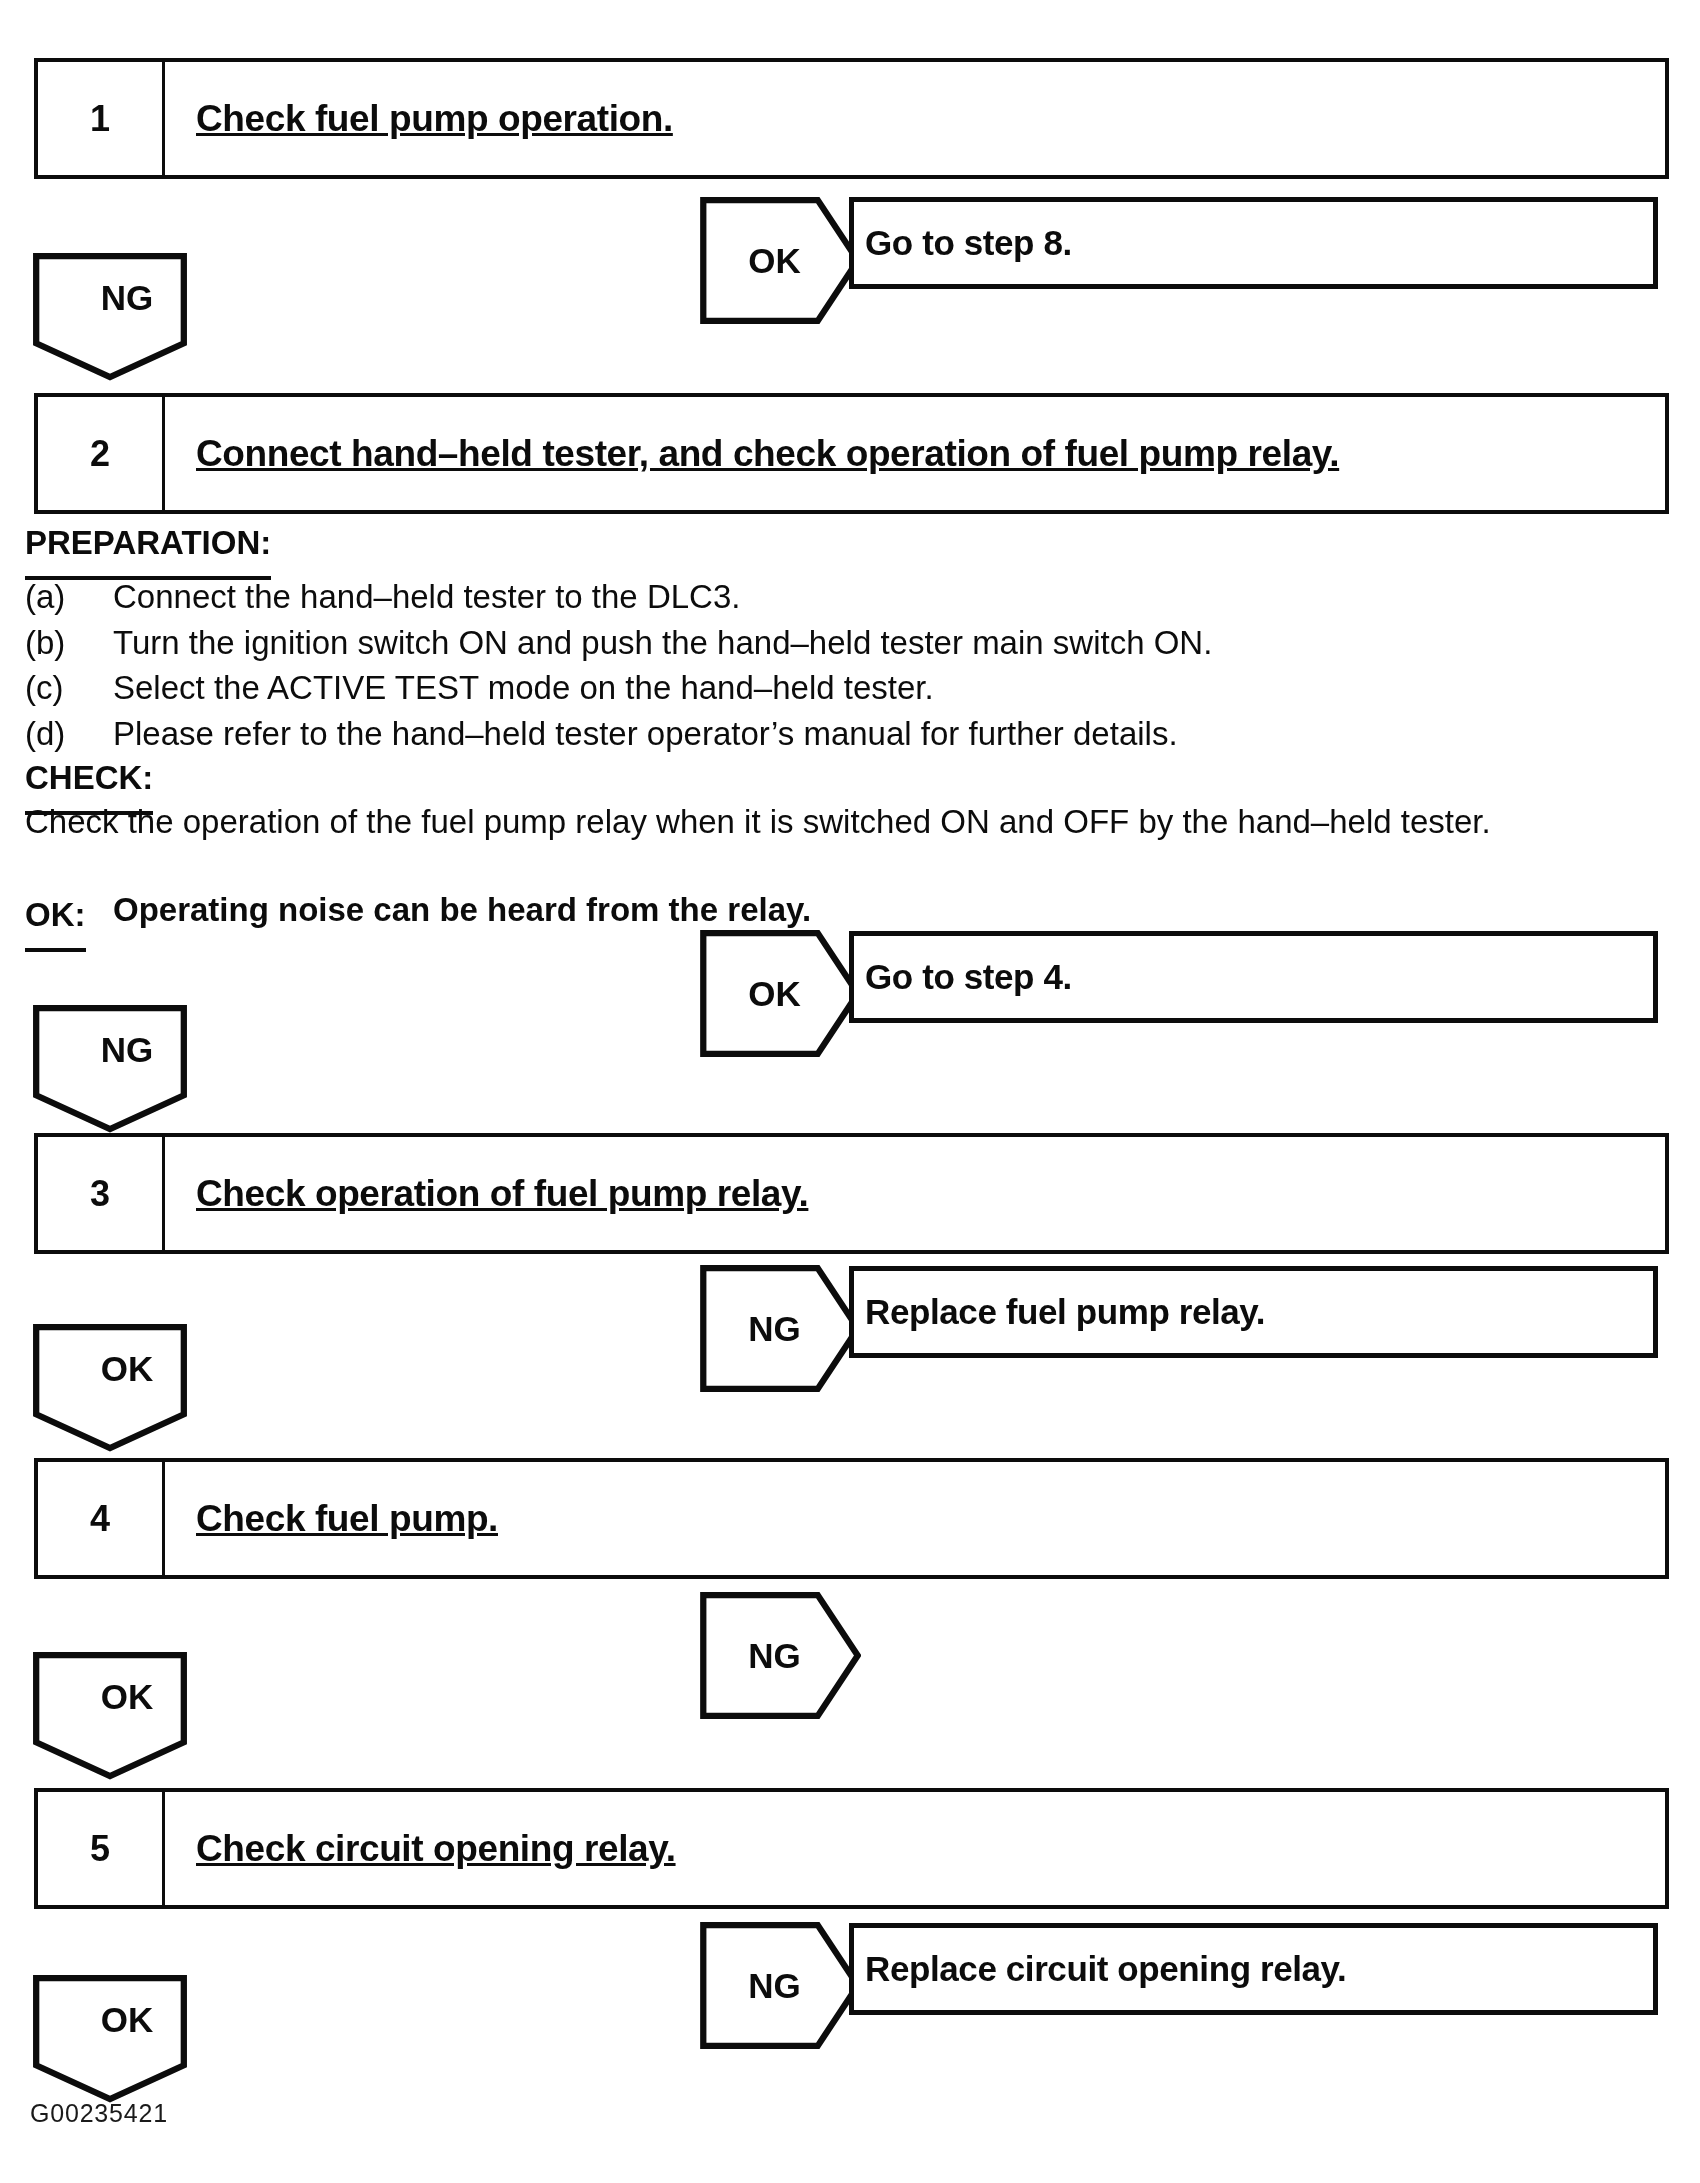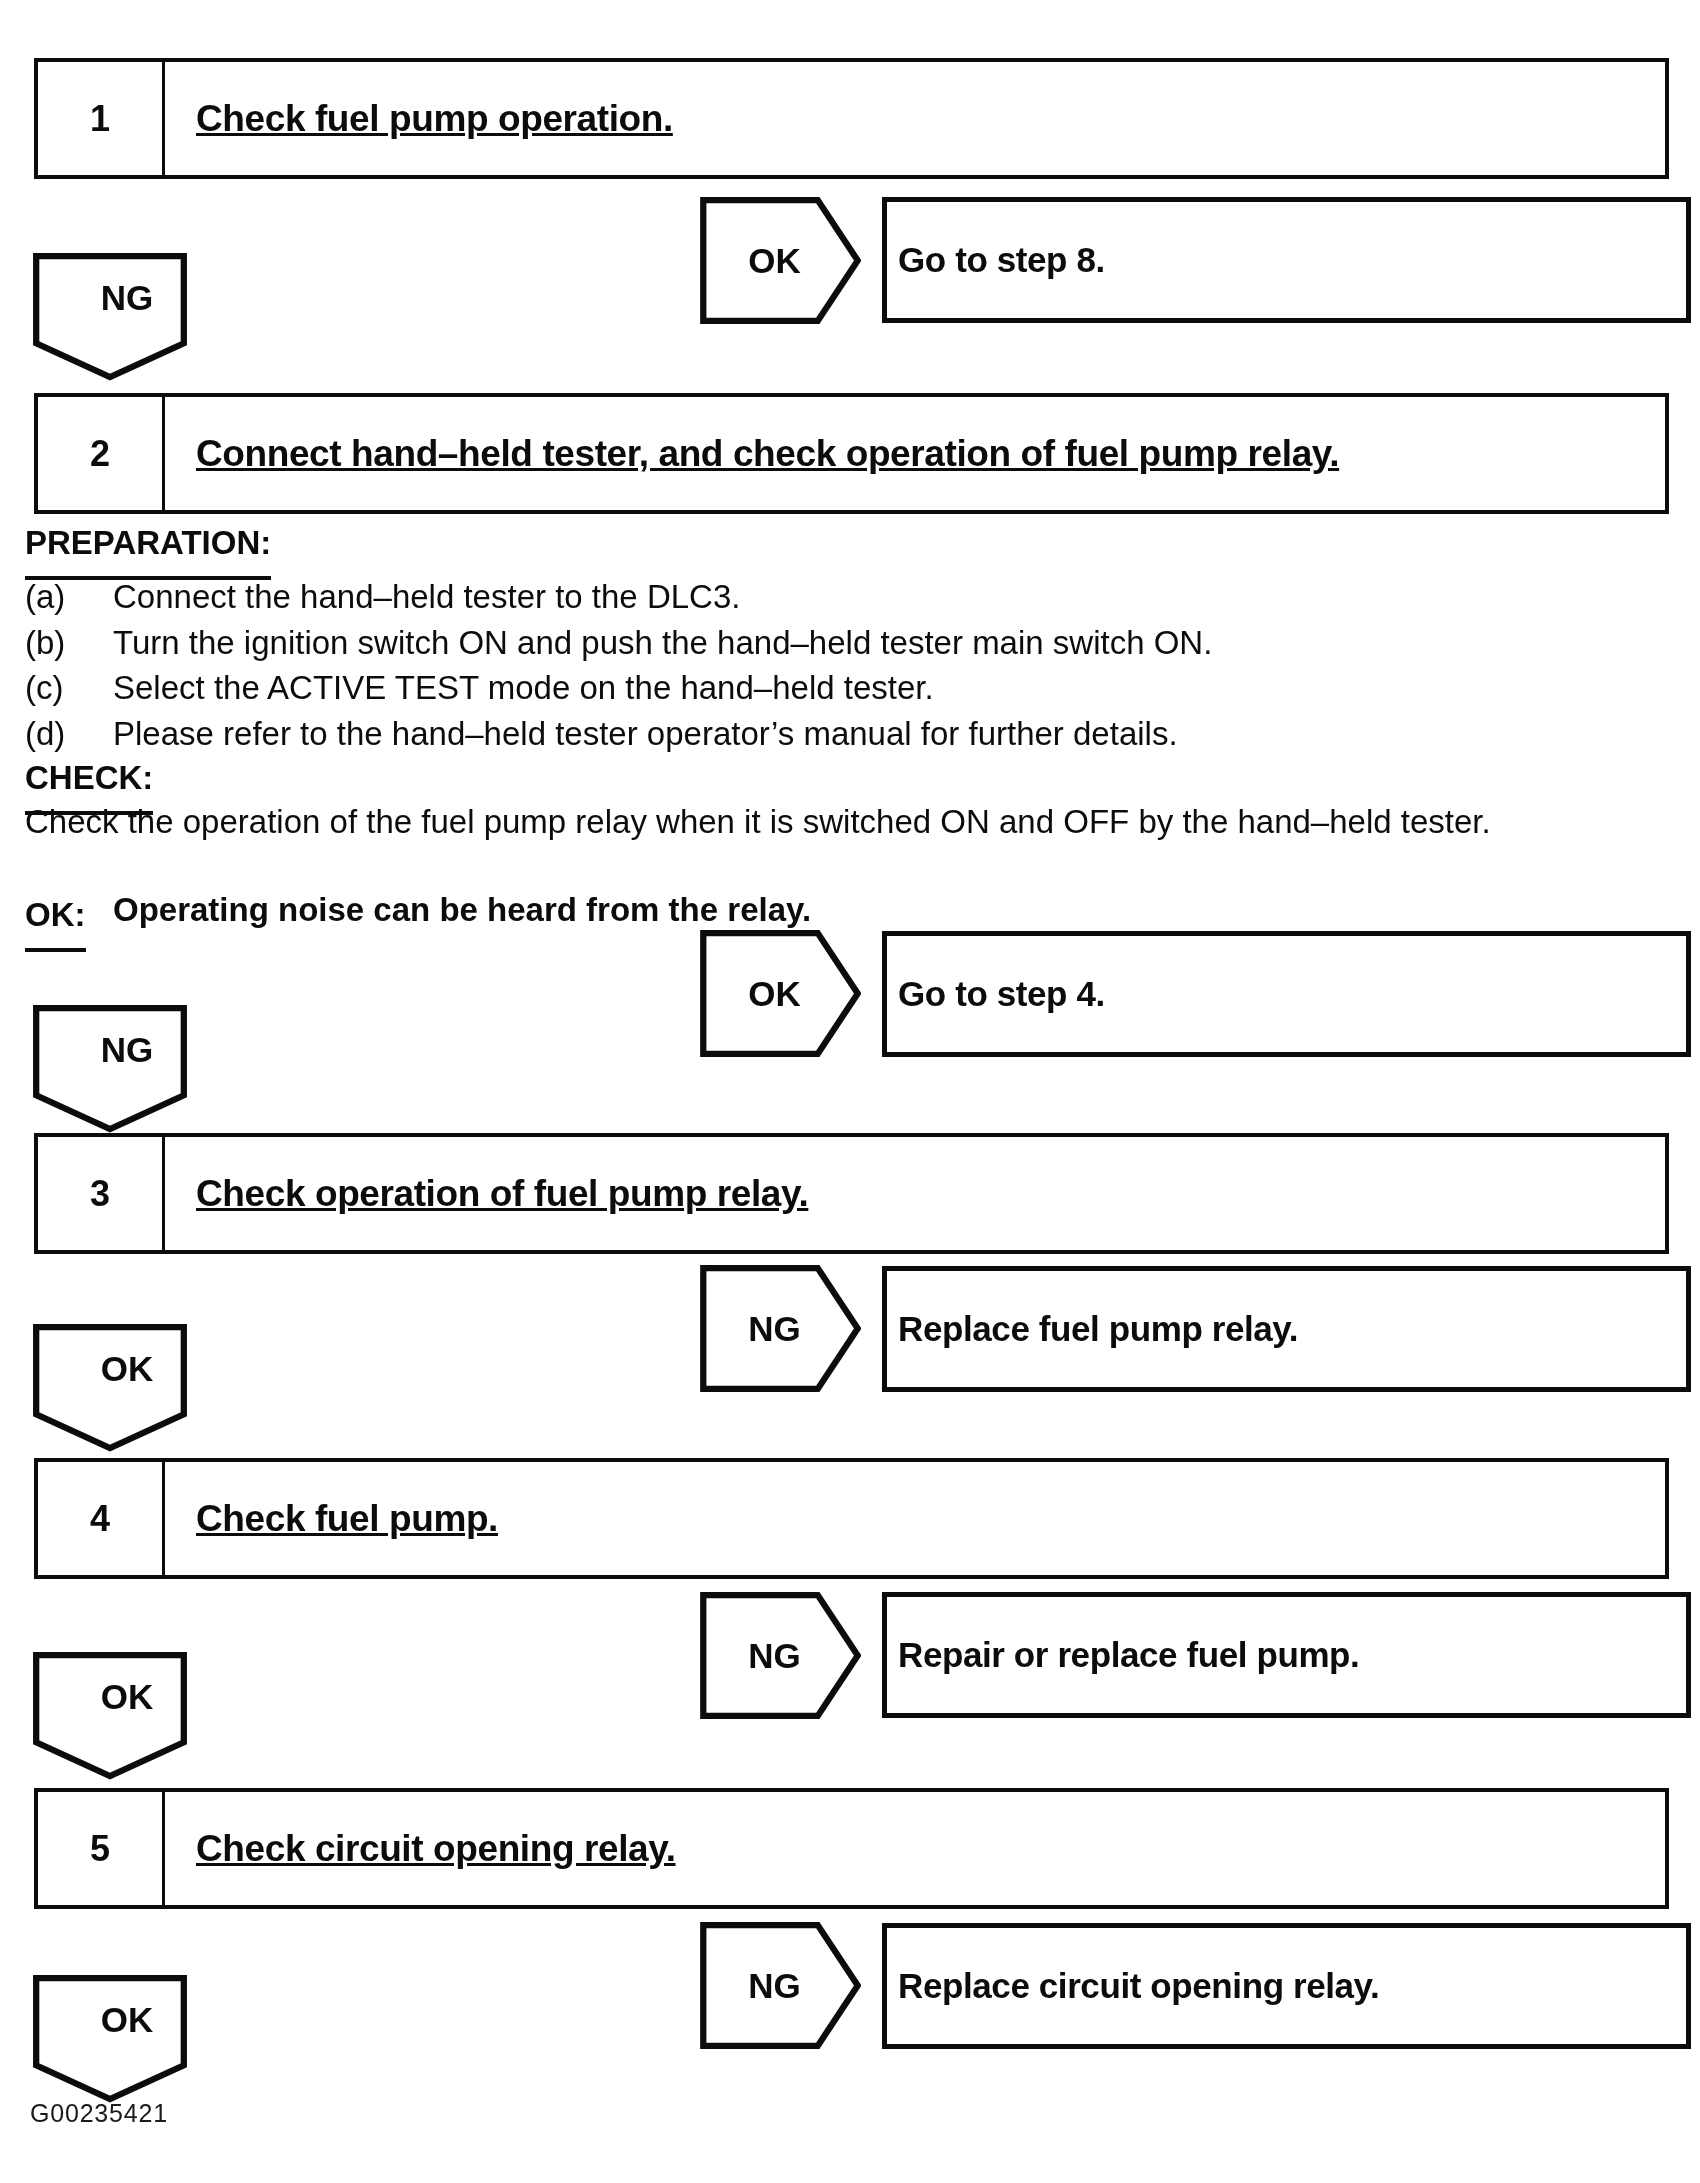--- a/index.html
+++ b/index.html
@@ -56,23 +56,23 @@
     display: flex;
     align-items: center;
     justify-content: center;
     padding-left: 34px;
   }
   .pent-right { left: 700px; width: 161px; height: 127px; }
   .pent-right .lbl { top: 0; bottom: 0; left: 0; right: 46px; }
 
   .result-box {
     position: absolute;
-    left: 882px;
+    left: 849px;
     width: 809px;
-    height: 126px;
+    height: 92px;
     border: 5.5px solid #0c0c0c;
     box-sizing: border-box;
     background: #fff;
     display: flex;
     align-items: center;
     padding-left: 11px;
     font-weight: bold;
     font-size: 35px;
     letter-spacing: -0.4px;
   }
@@ -200,21 +200,20 @@
     <div class="step-num">4</div>
     <div class="step-title">Check fuel pump.</div>
   </div>
 
   <div class="pent pent-right" style="top:1592px">
     <svg width="161" height="127" viewBox="0 0 205 162">
       <polygon points="4,4 150,4 201,81 150,158 4,158" fill="#ffffff" stroke="#0c0c0c" stroke-width="8"></polygon>
     </svg>
     <span class="lbl">NG</span>
   </div>
-  <div class="result-box" style="top:1592px">Repair or replace fuel pump.</div>
 
   <div class="pent pent-down" style="top:1652px">
     <svg width="154" height="128" viewBox="0 0 196 163">
       <polygon points="4,4 192,4 192,115 98,158 4,115" fill="#ffffff" stroke="#0c0c0c" stroke-width="8"></polygon>
     </svg>
     <span class="lbl">OK</span>
   </div>
 
   <div class="step-box" style="top:1788px">
     <div class="step-num">5</div>

